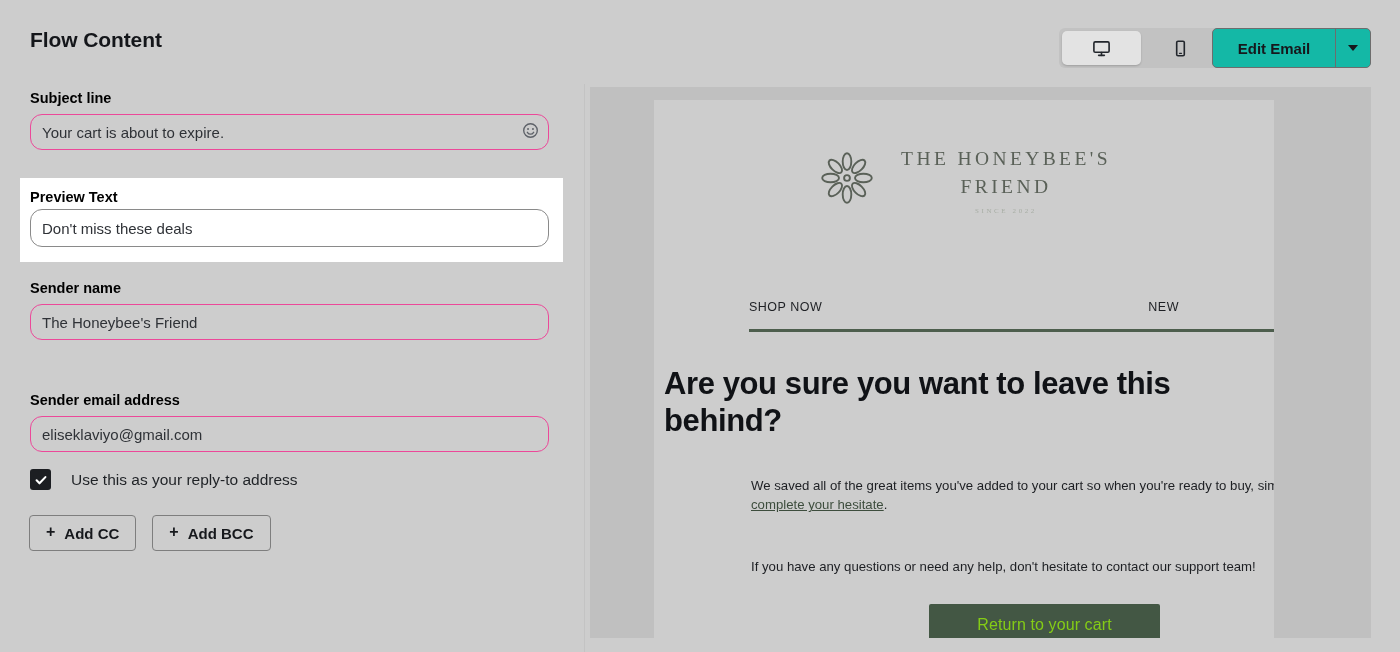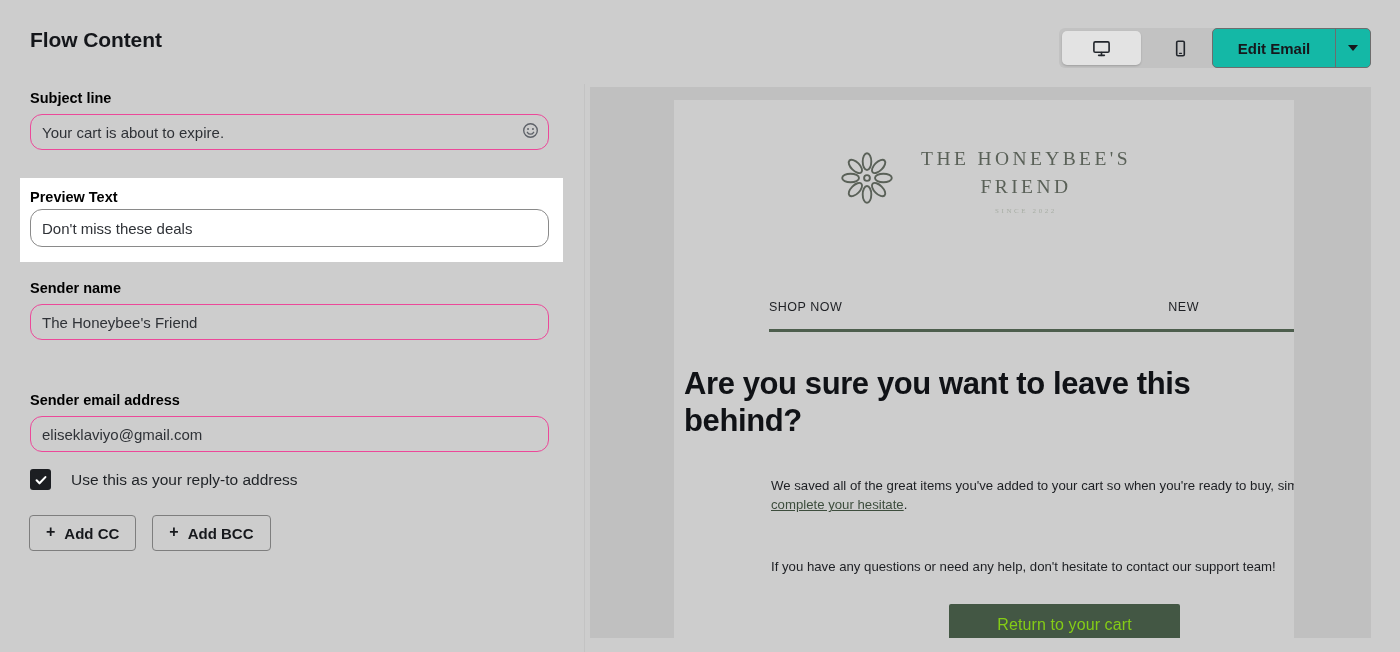--- a/index.html
+++ b/index.html
@@ -245,21 +245,21 @@
     position: absolute;
     left: 590px;
     top: 87px;
     width: 781px;
     height: 551px;
     background: #c0c0c0;
   }
 
   #email-canvas {
     position: absolute;
-    left: 84px;
+    left: 64px;
     top: 13px;
     width: 620px;
     height: 538px;
     background: #cdcdcd;
     overflow: hidden;
   }
 
   
   #email-logo-lockup {
     position: absolute;

